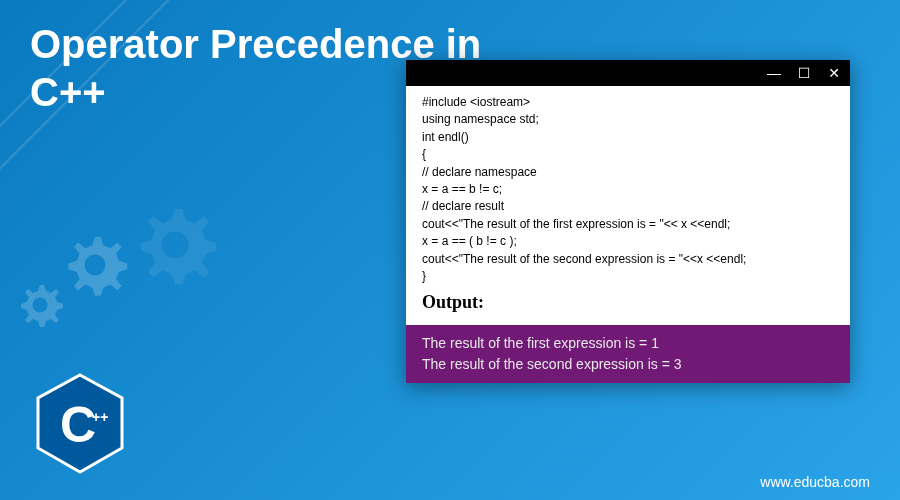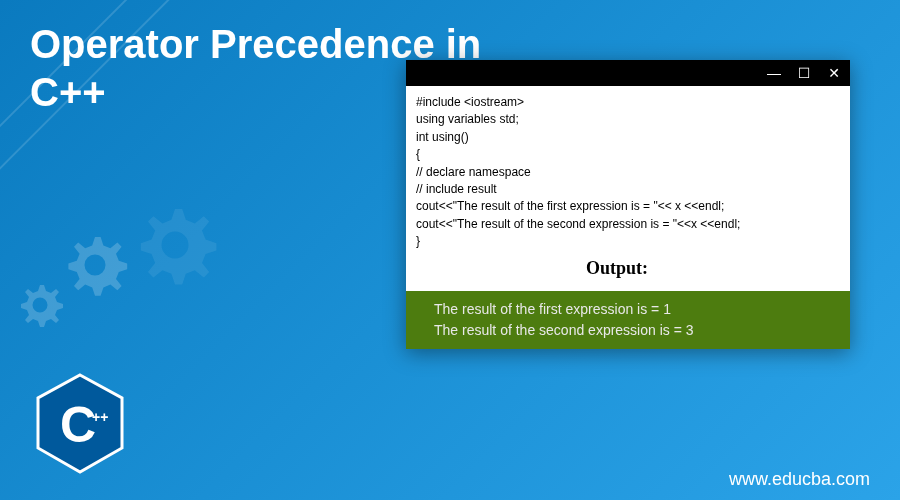--- a/index.html
+++ b/index.html
@@ -90,48 +90,47 @@
       padding-right: 6px;
       gap: 10px;
     }
     .win-btn {
       color: #fff;
       font-size: 14px;
       width: 20px;
       text-align: center;
     }
     .code-body {
-      padding: 8px 10px;
+      padding: 8px 16px;
       font-family: Arial, sans-serif;
       font-size: 12px;
       line-height: 1.45;
       color: #000;
     }
     .output-label {
       font-family: Georgia, serif;
       font-size: 18px;
       font-weight: bold;
       margin-top: 4px;
-      margin-left: 170px;
     }
     .output-box {
-      background: #4d7c0f;
+      background: #701a75;
       color: #e8e8e8;
-      padding: 8px 28px;
+      padding: 8px 16px;
       font-family: Arial, sans-serif;
       font-size: 14px;
       line-height: 1.5;
       margin-top: 2px;
     }
     .website {
       position: absolute;
       bottom: 10px;
       right: 30px;
       color: #fff;
-      font-size: 18px;
+      font-size: 14px;
     }
   </style>
 </head>
 <body>
 
 <div class="bg-deco bg-deco-1"></div>
 <div class="bg-deco bg-deco-2"></div>
 
 <svg class="bg-gear3" viewBox="0 0 100 100">
   <path d="M50 10 L58 10 L62 22 L72 26 L82 18 L88 24 L80 34 L84 44 L96 48 L96 56 L84 60 L80 70 L88 80 L82 86 L72 78 L62 82 L58 94 L50 94 L46 82 L36 78 L26 86 L20 80 L28 70 L24 60 L12 56 L12 48 L24 44 L28 34 L20 24 L26 18 L36 26 L46 22 Z M50 35 A15 15 0 1 0 50 65 A15 15 0 1 0 50 35"></path>
@@ -155,26 +154,28 @@
 </svg>
 
 <div class="code-window">
   <div class="titlebar">
     <span class="win-btn">—</span>
     <span class="win-btn">☐</span>
     <span class="win-btn">✕</span>
   </div>
   <div class="code-body">
     <div>#include &lt;iostream&gt;</div>
-    <div>using variables std;</div>
-    <div>int using()</div>
+    <div>using namespace std;</div>
+    <div>int endl()</div>
     <div>{</div>
     <div>// declare namespace</div>
-    <div>// include result</div>
+    <div>x = a == b != c;</div>
+    <div>// declare result</div>
     <div>cout&lt;&lt;"The result of the first expression is = "&lt;&lt; x &lt;&lt;endl;</div>
+    <div>x = a == ( b != c );</div>
     <div>cout&lt;&lt;"The result of the second expression is = "&lt;&lt;x &lt;&lt;endl;</div>
     <div>}</div>
     <div class="output-label">Output:</div>
   </div>
   <div class="output-box">
     <div>The result of the first expression is = 1</div>
     <div>The result of the second expression is = 3</div>
   </div>
 </div>
 

